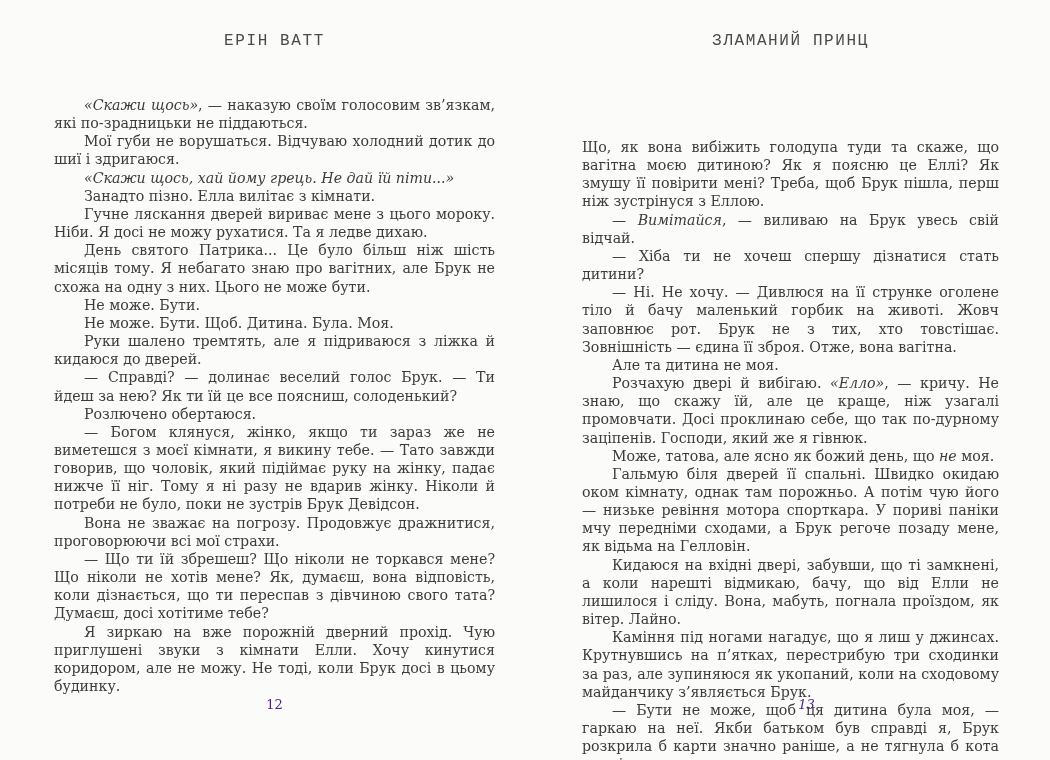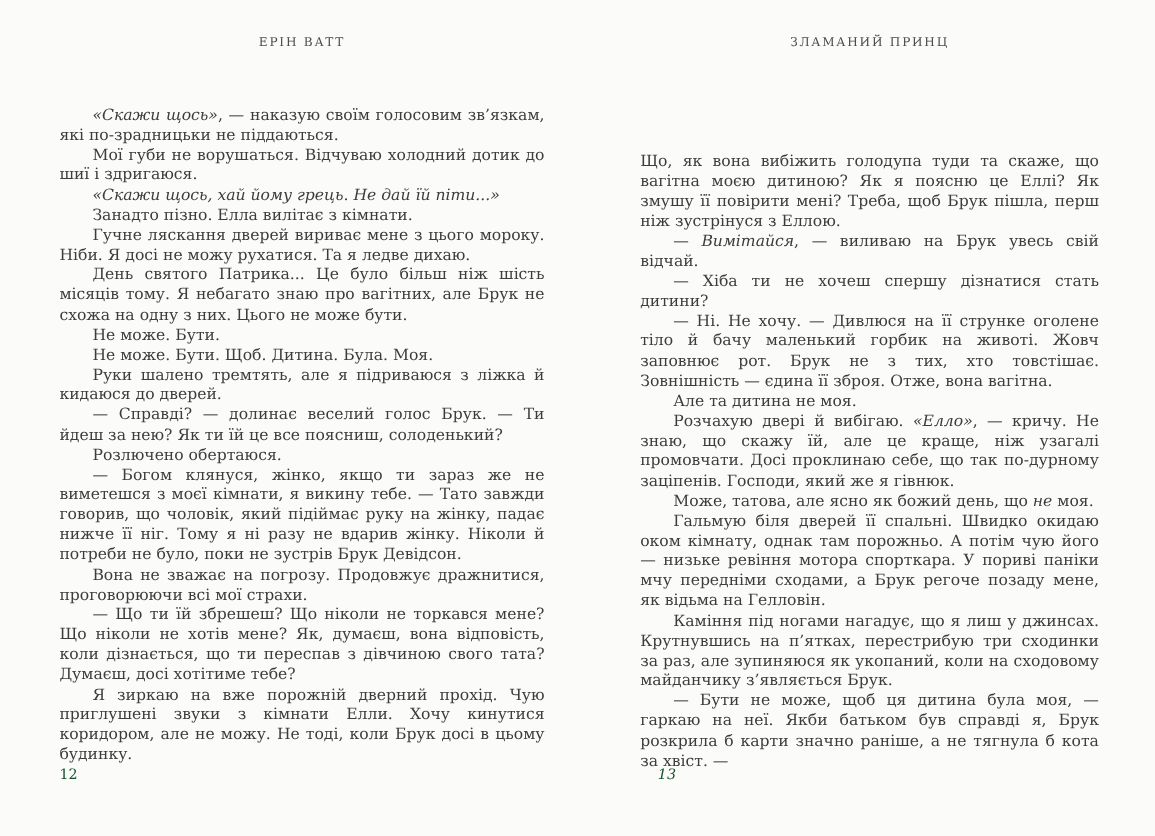--- a/index.html
+++ b/index.html
@@ -16,24 +16,25 @@
   }
   .spread {
     position: relative;
     width: 1050px;
     height: 760px;
   }
   .running-header {
     position: absolute;
     top: 32px;
     text-align: center;
-    font-size: 11px;
+    font-size: 16px;
     letter-spacing: 1.6px;
     color: #4a4a4a;
     white-space: nowrap;
+    font-family: Liberation Mono, monospace;
   }
   .header-left  { left: 54px;  width: 441px; }
   .header-right { left: 582px; width: 417px; }
   .page-body {
     position: absolute;
     top: 96px;
     text-align: justify;
     font-size: 14.2px;
     line-height: 18.15px;
     color: #3c3c3c;
@@ -42,23 +43,23 @@
   .body-right { left: 582px; width: 417px; margin-top: 42px; }
   .page-body p.para {
     margin: 0;
     padding: 0;
   }
   .page-body p.para.indent { text-indent: 30px; }
   .page-body i { font-style: italic; }
   .page-number {
     position: absolute;
     top: 697px;
-    text-align: left;
+    text-align: center;
     font-size: 13px;
-    color: #14532d;
+    color: #4c1d95;
   }
   .number-left  { left: 54px;  width: 441px; }
   .number-right { left: 598px; width: 417px; font-style: italic; }
 </style>
 </head>
 <body>
 
 <div class="spread">
 
   <div class="running-header header-left">ЕРІН ВАТТ</div>
@@ -85,20 +86,21 @@
 
   <div class="page-body body-right">
       <p class="para"><span>Що, як вона вибіжить голодупа туди та скаже, що вагітна моєю дитиною? Як я поясню це Еллі? Як змушу її повірити мені? Треба, щоб Брук пішла, перш ніж зустрінуся з Еллою.</span></p>
       <p class="para indent"><span>— </span><i>Вимітайся</i><span>, — виливаю на Брук увесь свій відчай.</span></p>
       <p class="para indent"><span>— Хіба ти не хочеш спершу дізнатися стать дитини?</span></p>
       <p class="para indent"><span>— Ні. Не хочу. — Дивлюся на її струнке оголене тіло й бачу маленький горбик на животі. Жовч заповнює рот. Брук не з тих, хто товстішає. Зовнішність — єдина її зброя. Отже, вона вагітна.</span></p>
       <p class="para indent"><span>Але та дитина не моя.</span></p>
       <p class="para indent"><span>Розчахую двері й вибігаю. </span><i>«Елло»</i><span>, — кричу. Не знаю, що скажу їй, але це краще, ніж узагалі промовчати. Досі проклинаю себе, що так по-дурному заціпенів. Господи, який же я гівнюк.</span></p>
       <p class="para indent"><span>Може, татова, але ясно як божий день, що </span><i>не</i><span> моя.</span></p>
       <p class="para indent"><span>Гальмую біля дверей її спальні. Швидко окидаю оком кімнату, однак там порожньо. А потім чую його — низьке ревіння мотора спорткара. У пориві паніки мчу передніми сходами, а Брук регоче позаду мене, як відьма на Гелловін.</span></p>
+      <p class="para indent"><span>Кидаюся на вхідні двері, забувши, що ті замкнені, а коли нарешті відмикаю, бачу, що від Елли не лишилося і сліду. Вона, мабуть, погнала проїздом, як вітер. Лайно.</span></p>
       <p class="para indent"><span>Каміння під ногами нагадує, що я лиш у джинсах. Крутнувшись на п’ятках, перестрибую три сходинки за раз, але зупиняюся як укопаний, коли на сходовому майданчику з’являється Брук.</span></p>
       <p class="para indent"><span>— Бути не може, щоб ця дитина була моя, — гаркаю на неї. Якби батьком був справді я, Брук розкрила б карти значно раніше, а не тягнула б кота за хвіст. —</span></p>
     </div>
 
   <div class="page-number number-left">12</div>
 
   <div class="page-number number-right">13</div>
 
 </div>
 

